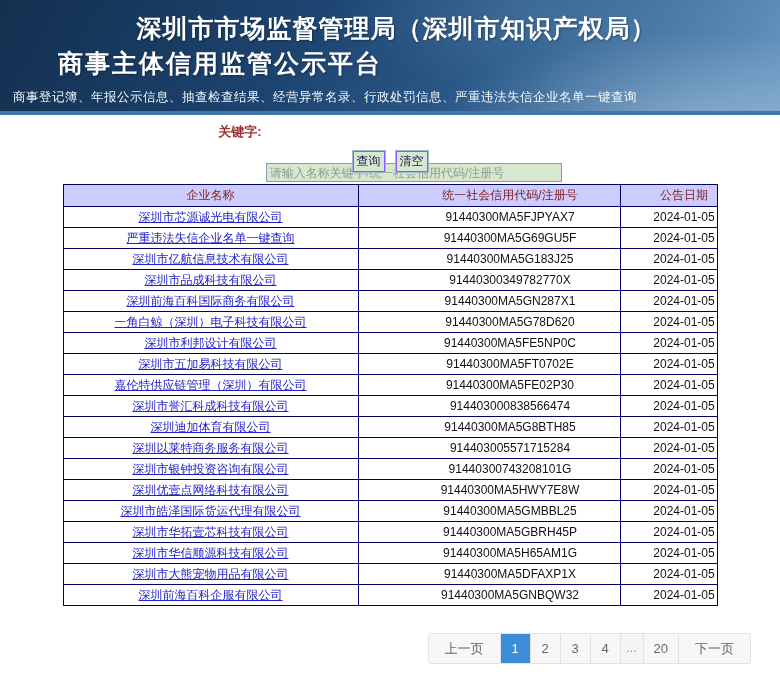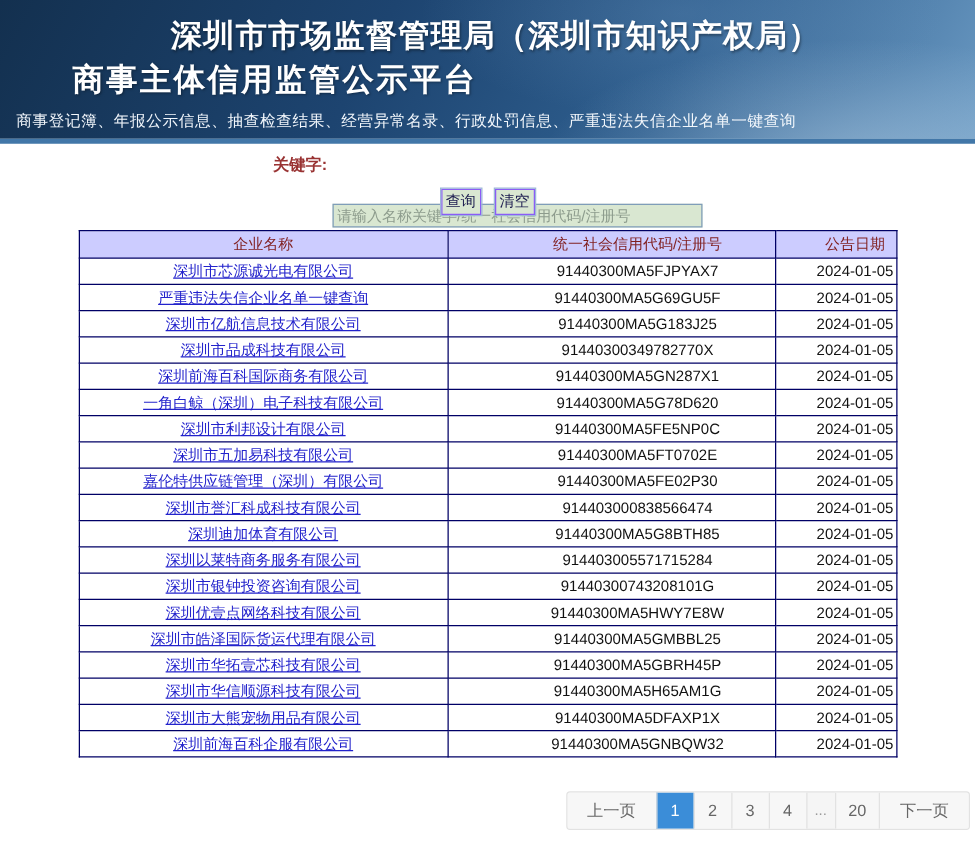--- a/index.html
+++ b/index.html
@@ -71,21 +71,21 @@
     background:#ccccff; color:#7f1d1d; height:22px; font-weight:normal;
   }
   table.listing td { height:21px; color:#111; }
   .col-name { width:295px; }
   .col-code { width:262px;padding-left:42px; }
   .col-date { width:97px;padding-left:31px; }
   td a.company-link { color:#2323cc; text-decoration:underline; cursor:pointer; }
 
   
   .pagination {
-    position:absolute; right:4px; top:633px;
+    position:absolute; right:29px; top:633px;
     display:flex; align-items:center;
     background:#f5f5f5; border:1px solid #e2e2e2; border-radius:3px;
     height:31px; overflow:hidden;
   }
   .page-item {
     min-width:30px; padding:0 10px; height:100%; line-height:29px;
     text-align:center; font-size:13px; color:#666; background:#f7f7f7;
     border-left:1px solid #e2e2e2; cursor:pointer; user-select:none;
   }
   .page-item:first-child { border-left:none; }

